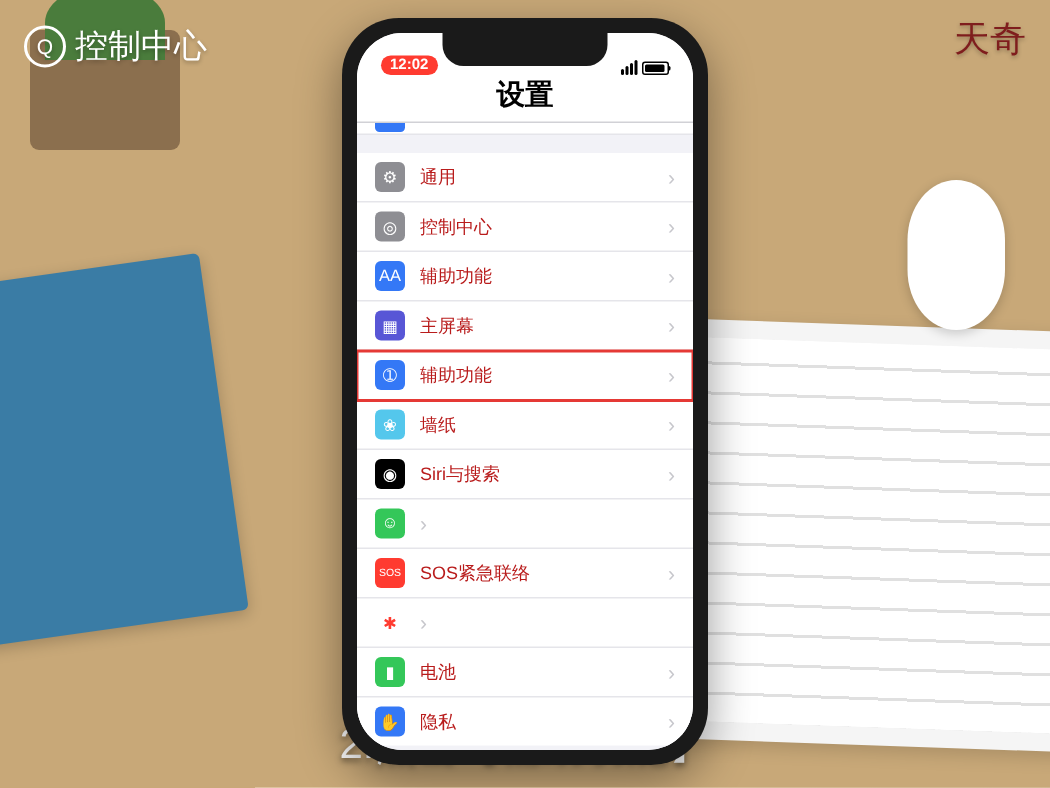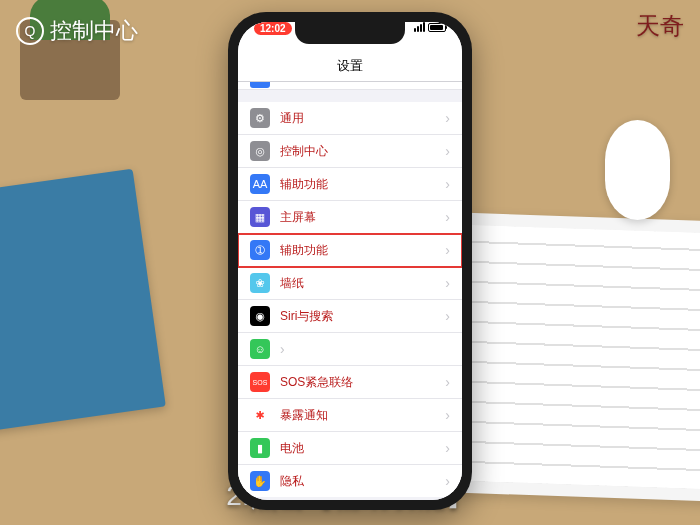--- a/index.html
+++ b/index.html
@@ -11,30 +11,30 @@
 .notebook{position:absolute;left:-30px;top:180px;width:180px;height:240px;background:#3a7ca5;border-radius:4px;transform:rotate(-8deg);box-shadow:0 3px 10px rgba(0,0,0,.2)}
 .plant{position:absolute;left:20px;top:20px;width:100px;height:80px;background:#8b6f4e;border-radius:6px}
 .plant::before{content:"";position:absolute;top:-30px;left:10px;right:10px;height:50px;background:#4a7c3c;border-radius:50% 50% 0 0}
 .watermark-l{position:absolute;left:16px;top:16px;color:#fff;font-size:22px;display:flex;align-items:center;gap:6px;text-shadow:0 1px 3px rgba(0,0,0,.3)}
 .watermark-l .wm-icon{width:28px;height:28px;border:2px solid #fff;border-radius:50%;display:flex;align-items:center;justify-content:center;font-size:14px}
 .watermark-r{position:absolute;right:16px;top:10px;color:#7f1d1d;font-size:24px;font-weight:400;text-shadow:0 1px 3px rgba(0,0,0,.3)}
 .caption{position:absolute;bottom:10px;left:50%;transform:translateX(-50%);color:#fff;font-size:28px;font-weight:500;text-shadow:0 2px 4px rgba(0,0,0,.5)}
 .phone{position:absolute;left:50%;top:12px;transform:translateX(-50%);width:244px;height:498px;background:#1a1a1a;border-radius:38px;padding:10px;box-shadow:0 10px 30px rgba(0,0,0,.4)}
 .screen{width:100%;height:100%;background:#f2f2f7;border-radius:30px;overflow:hidden;position:relative}
 .notch{position:absolute;top:0;left:50%;transform:translateX(-50%);width:110px;height:22px;background:#1a1a1a;border-radius:0 0 14px 14px;z-index:10}
-.status{height:28px;display:flex;justify-content:space-between;align-items:flex-start;padding:0 16px;font-size:11px;font-weight:600;background:#fff}
+.status{height:28px;display:flex;justify-content:space-between;align-items:flex-end;padding:0 16px;font-size:11px;font-weight:600;background:#fff}
 .status-time{background:#ff3b30;color:#fff;padding:1px 6px;border-radius:8px;font-size:10px}
 .status-r{display:flex;gap:3px;align-items:center}
 .signal{display:flex;gap:1px;align-items:flex-end}
 .signal span{width:2px;background:#000;border-radius:1px}
 .signal span:nth-child(1){height:4px}.signal span:nth-child(2){height:6px}.signal span:nth-child(3){height:8px}.signal span:nth-child(4){height:10px}
 .battery{width:18px;height:9px;border:1px solid #000;border-radius:2px;position:relative}
 .battery::after{content:"";position:absolute;right:-2px;top:2px;width:1px;height:3px;background:#000;border-radius:0 1px 1px 0}
 .battery::before{content:"";position:absolute;left:1px;top:1px;bottom:1px;width:80%;background:#000;border-radius:1px}
-.nav{height:32px;background:#fff;display:flex;align-items:center;justify-content:center;border-bottom:.5px solid #d1d1d6;font-size:13px;font-weight:400}
+.nav{height:32px;background:#fff;display:flex;align-items:flex-start;justify-content:center;border-bottom:.5px solid #d1d1d6;font-size:19px;font-weight:700}
 .content{height:calc(100% - 60px);overflow:hidden;background:#f2f2f7}
 .group{background:#fff;margin:12px 0}
 .row{display:flex;align-items:center;padding:6px 12px;border-bottom:.5px solid #e5e5ea;min-height:30px;position:relative}
 .row:last-child{border-bottom:none}
 .row.hl{outline:2px solid #e53935;outline-offset:-1px}
 .icon{width:20px;height:20px;border-radius:4px;margin-right:10px;display:flex;align-items:center;justify-content:center;color:#fff;font-size:11px;flex-shrink:0}
 .label{flex:1;font-size:12px;color:#b91c1c}
 .chev{color:#c7c7cc;font-size:14px}
 .partial{height:8px;background:#fff;border-bottom:.5px solid #e5e5ea;margin-bottom:12px;position:relative}
 .partial::before{content:"";position:absolute;left:12px;top:-6px;width:20px;height:12px;background:#3478f6;border-radius:3px}
@@ -117,21 +117,20 @@
               <div class="icon" style="background: rgb(52, 199, 89);">☺</div>
               <div class="chev">›</div>
             </div>
             <div class="row">
               <div class="icon" style="background: rgb(255, 59, 48); font-size: 7px;">SOS</div>
               <div class="label">SOS紧急联络</div>
               <div class="chev">›</div>
             </div>
             <div class="row">
               <div class="icon" style="background: rgb(255, 255, 255); color: rgb(255, 59, 48);">✱</div>
-              <div class="label">暴露通知</div>
               <div class="chev">›</div>
             </div>
             <div class="row">
               <div class="icon" style="background: rgb(52, 199, 89);">▮</div>
               <div class="label">电池</div>
               <div class="chev">›</div>
             </div>
             <div class="row">
               <div class="icon" style="background: rgb(52, 120, 246);">✋</div>
               <div class="label">隐私</div>

